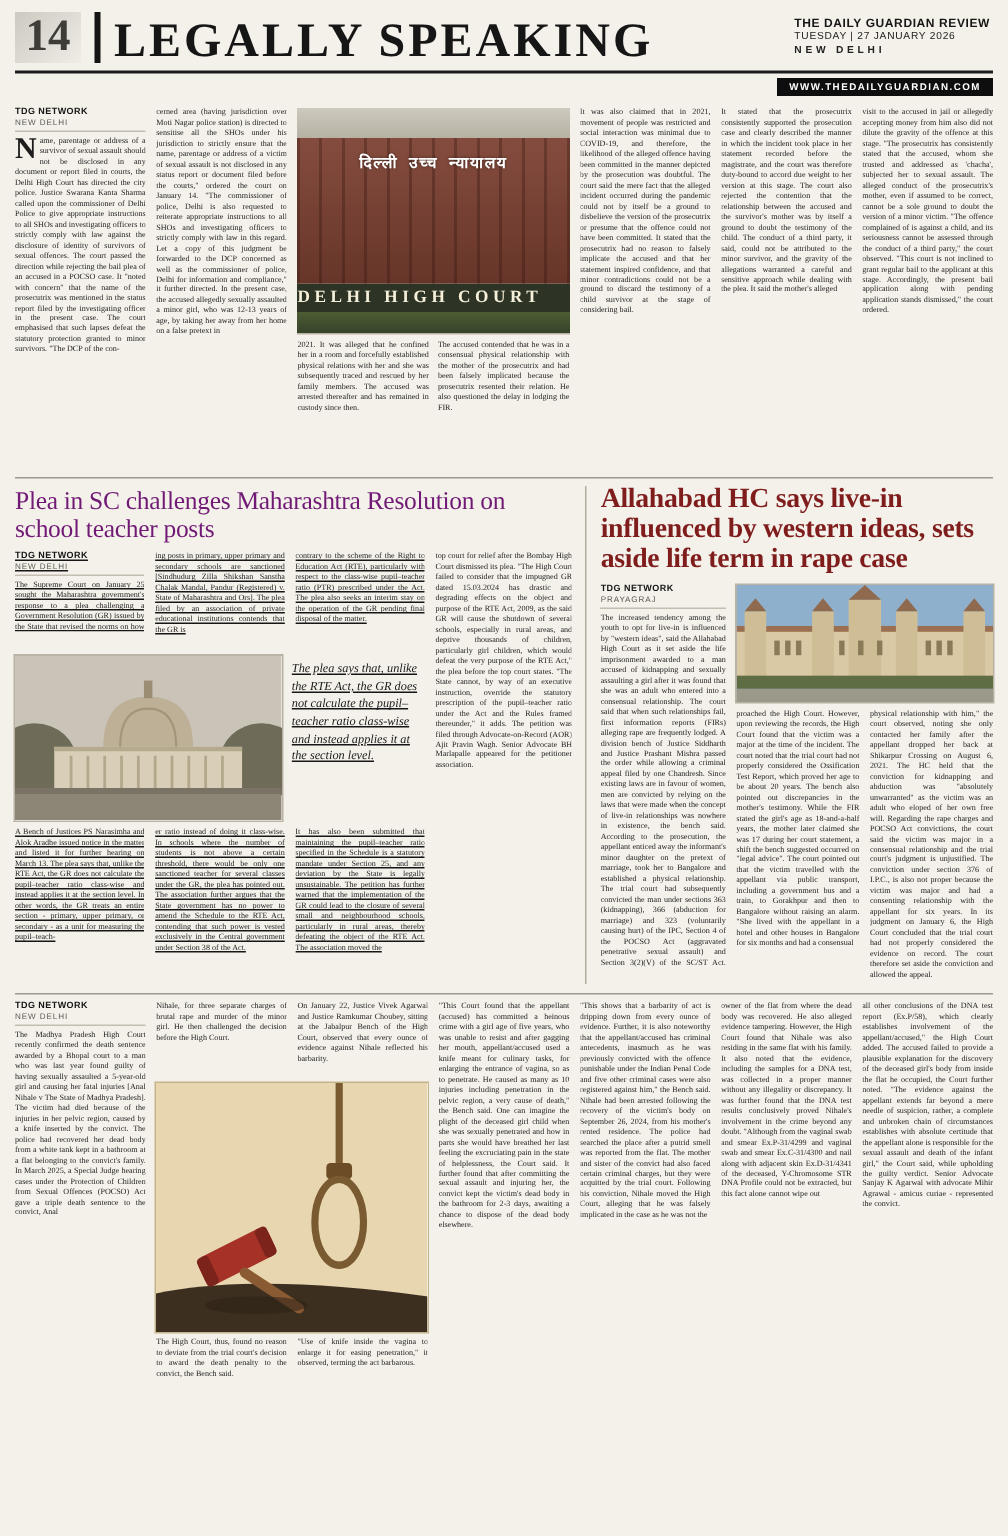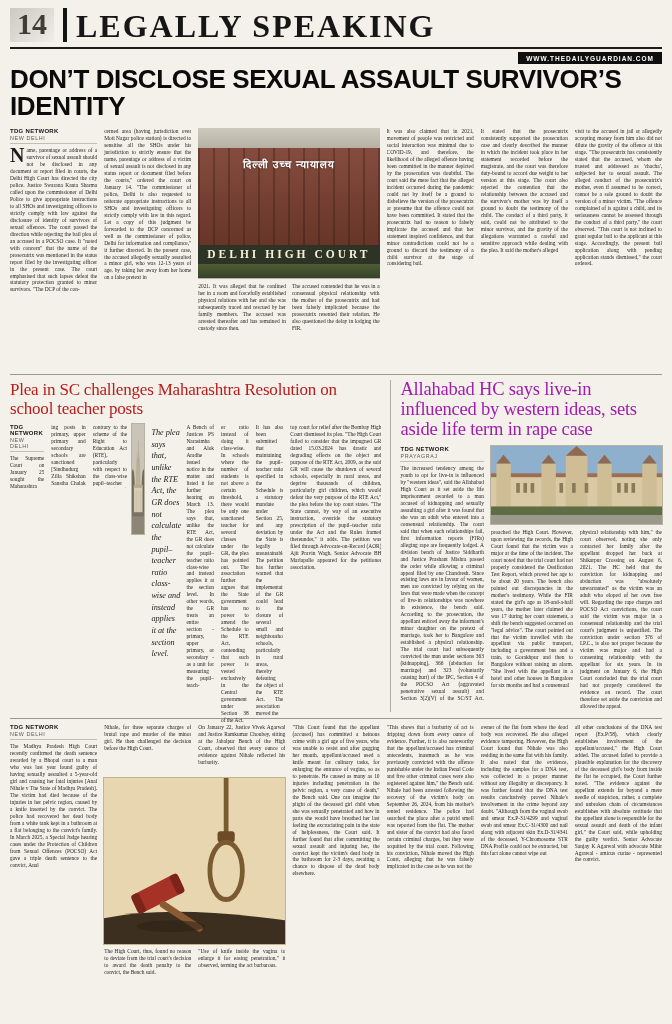--- a/index.html
+++ b/index.html
@@ -2,21 +2,21 @@
 <html><head>
 <meta charset="utf-8">
 <style>
   html,body { margin:0; padding:0; background:#777; }
   .page {
     width:672px; height:1024px; margin:0 auto; box-sizing:border-box;
     background:#f4f1ea; color:#161616; padding:8px 10px 6px;
     font-family:"Liberation Serif", serif; overflow:hidden; position:relative;
   }
   
-  .header { display:flex; align-items:center; gap:9px; border-bottom:2px solid #1c1c1c; padding-bottom:5px; }
+  .header { display:flex; align-items:center; gap:9px; border-bottom:2px solid #1c1c1c; padding-bottom:5px;justify-content:space-between; }
   .pagenum { font-size:30px; font-weight:bold; color:#3f3d38; background:linear-gradient(135deg,#ccc9c1,#efede6); padding:1px 7px 3px; line-height:1; }
   .head-bar { width:4px; height:34px; background:#141414; }
   .section-title { font-size:32px; font-weight:bold; letter-spacing:2px; line-height:1; padding-top:2px; }
   .masthead { margin-left:auto; font-family:"Liberation Sans",sans-serif; line-height:1.3; text-align:left; padding-right:2px; }
   .m1 { font-size:8px; font-weight:bold; letter-spacing:.4px; }
   .m2 { font-size:6.8px; letter-spacing:.5px; color:#222; }
   .m3 { font-size:6.8px; font-weight:bold; letter-spacing:2.5px; color:#222; }
   .urlrow { display:flex; justify-content:flex-end; margin:3px 0 1px; }
   .urlbar { background:#0e0e0e; color:#fff; font-family:"Liberation Sans",sans-serif; font-weight:bold;
             font-size:6.5px; letter-spacing:1px; padding:2.5px 8px; }
@@ -30,45 +30,45 @@
   .lead-headline { font-family:"Liberation Sans",sans-serif; font-weight:800; font-size:26px;
                    letter-spacing:-0.4px; line-height:1.04; margin:2px 0 8px; color:#0b0b0b; }
   .lead-body { display:grid; grid-template-columns:repeat(7,1fr); gap:7px; height:240px; }
   .lead-photo-wrap { grid-column:3/5; display:flex; flex-direction:column; gap:5px; overflow:hidden; }
   .photo-delhi { height:150px; display:flex; flex-direction:column; overflow:hidden; box-shadow:0 0 0 1px #b8b2a4; }
   .dh-sky { height:20px; background:linear-gradient(#cdc9be,#b6b1a3); }
   .dh-building { flex:1; position:relative; background-color:#7d4132;
      background-image:repeating-linear-gradient(90deg, rgba(43,16,9,.30) 0 2px, transparent 2px 15px),
                       linear-gradient(rgba(255,255,255,.06), rgba(0,0,0,.18)); }
   .dh-sign-hindi { color:#fff; font-weight:bold; font-size:10.5px; text-align:center; margin-top:9px;
-                   font-family:Liberation Sans, sans-serif; text-shadow:0 0 2px rgba(0,0,0,.45); letter-spacing:1px; }
+                   font-family:Liberation Mono, monospace; text-shadow:0 0 2px rgba(0,0,0,.45); letter-spacing:1px; }
   .dh-band { background:#2e3425; color:#f6f0da; font-weight:bold; font-size:11.5px; letter-spacing:3px;
-             text-align:center; padding:3px 0 4px; }
+             text-align:left; padding:3px 0 4px; }
   .dh-hedge { height:14px; background:linear-gradient(#4e5c34,#36432a); }
   .lead-photo-sub { display:flex; gap:6px; flex:1; }
   .lead-photo-sub .bodytext { flex:1; }
   .drop::first-letter { float:left; font-size:20px; line-height:.78; font-weight:bold; padding:1px 2px 0 0; }
   
   .middle { display:flex; gap:9px; height:332px; margin-top:1px; }
   .sc { flex:1.42; min-width:0; display:flex; flex-direction:column; }
-  .sc-headline { font-size:17px; font-weight:normal; line-height:1.12; letter-spacing:-.2px; margin:0 0 6px; color:#b91c1c; }
+  .sc-headline { font-size:17px; font-weight:normal; line-height:1.12; letter-spacing:-.2px; margin:0 0 6px; color:#701a75; }
   .sc-body { display:grid; grid-template-columns:3fr 1fr; gap:7px; flex:1; min-height:0; }
-  .sc-left { display:flex; gap:5px; min-width:0; }
+  .sc-left { display:flex; flex-direction:column; gap:5px; min-width:0;text-decoration:underline; }
   .sc-r1 { display:flex; gap:7px; height:64px; }
   .sc-r1 > div { flex:1; }
   .sc-r2 { display:flex; gap:7px; height:110px; }
   .photo-sc { flex:2; box-shadow:0 0 0 1px #b8b2a4; overflow:hidden; }
   .photo-sc svg { width:100%; height:100%; display:block; }
   .pullquote { flex:1; font-style:italic; font-size:8.2px; line-height:1.42; padding-top:3px; color:#1a1a1a; }
   .sc-r3 { display:flex; gap:7px; flex:1; min-height:0; }
   .sc-r3 > div { flex:1; }
   .sc-c4 { min-width:0; }
   
   .alla { flex:1; min-width:0; border-left:1px solid #b2ada0; padding-left:9px; display:flex; flex-direction:column; }
-  .alla-headline { font-size:18.5px; font-weight:normal; line-height:1.08; color:#a21caf; margin:0 0 6px; letter-spacing:-.2px; }
+  .alla-headline { font-size:18.5px; font-weight:bold; line-height:1.08; color:#7f1d1d; margin:0 0 6px; letter-spacing:-.2px; }
   .alla-body { display:grid; grid-template-columns:1fr 2.05fr; gap:7px; flex:1; min-height:0; }
   .alla-right { display:flex; flex-direction:column; gap:5px; min-width:0; }
   .photo-alla { height:78px; box-shadow:0 0 0 1px #b8b2a4; overflow:hidden; }
   .photo-alla svg { width:100%; height:100%; display:block; }
   .alla-sub { display:flex; gap:7px; flex:1; min-height:0; }
   .alla-sub > div { flex:1; }
   
   .mp-headline { font-family:"Liberation Sans",sans-serif; font-weight:800; font-size:18px; letter-spacing:-.5px;
                  margin:2px 0 6px; white-space:nowrap; overflow:hidden; color:#0b0b0b; }
   .mp-body { display:grid; grid-template-columns:repeat(7,1fr); gap:7px; height:256px; }
@@ -82,28 +82,32 @@
 </style>
 </head>
 <body>
 
 <div class="page">
 
   <div class="header">
     <div class="pagenum">14</div>
     <div class="head-bar"></div>
     <div class="section-title">LEGALLY SPEAKING</div>
+    <div class="masthead">
+      <div class="m1">THE DAILY GUARDIAN REVIEW</div>
+      <div class="m2">TUESDAY | 27 JANUARY 2026</div>
+      <div class="m3">NEW DELHI</div>
+    </div>
   </div>
   <div class="urlrow">
     <div class="urlbar">WWW.THEDAILYGUARDIAN.COM</div>
   </div>
 
   <div>
     <div class="lead-headline">
-      <div>DON’T DISCLOSE SEXUAL ASSAULT SURVIVOR’S IDENTITY</div>
     </div>
     <div class="lead-body">
       <div class="col">
         <div class="byline">
           <div class="who">TDG NETWORK</div>
           <div class="where">NEW DELHI</div>
         </div>
         <div class="bodytext drop">Name, parentage or address of a survivor of sexual assault should not be disclosed in any document or report filed in courts, the Delhi High Court has directed the city police. Justice Swarana Kanta Sharma called upon the commissioner of Delhi Police to give appropriate instructions to all SHOs and investigating officers to strictly comply with law against the disclosure of identity of survivors of sexual offences. The court passed the direction while rejecting the bail plea of an accused in a POCSO case. It "noted with concern" that the name of the prosecutrix was mentioned in the status report filed by the investigating officer in the present case. The court emphasised that such lapses defeat the statutory protection granted to minor survivors. "The DCP of the con-</div>
       </div>
       <div class="col bodytext">cerned area (having jurisdiction over Moti Nagar police station) is directed to sensitise all the SHOs under his jurisdiction to strictly ensure that the name, parentage or address of a victim of sexual assault is not disclosed in any status report or document filed before the courts," ordered the court on January 14. "The commissioner of police, Delhi is also requested to reiterate appropriate instructions to all SHOs and investigating officers to strictly comply with law in this regard. Let a copy of this judgment be forwarded to the DCP concerned as well as the commissioner of police, Delhi for information and compliance," it further directed. In the present case, the accused allegedly sexually assaulted a minor girl, who was 12-13 years of age, by taking her away from her home on a false pretext in</div>

